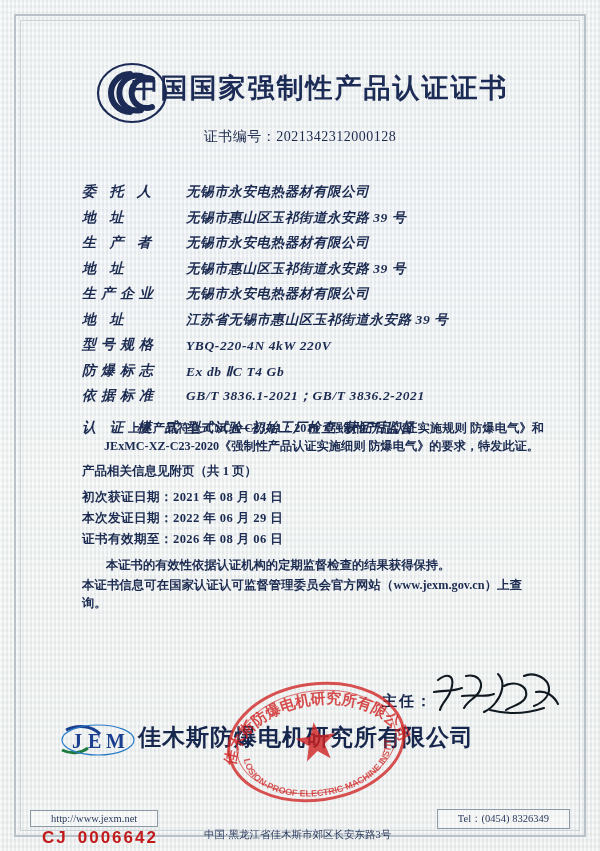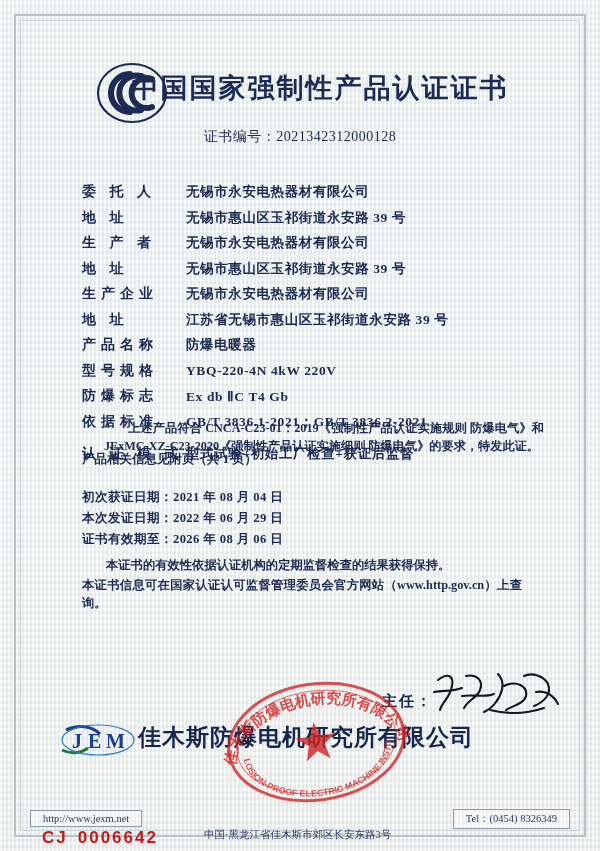--- a/index.html
+++ b/index.html
@@ -57,24 +57,25 @@
     font-size:14px;
     color:#1d2a4d;
     letter-spacing:.5px;
   }
 
   .fields{
     position:absolute;left:82px;top:183px;width:440px;
   }
   .row{
     display:flex;
-    align-items:center;
+    align-items:flex-end;
     margin-bottom:7.5px;
     font-family:"Liberation Serif", serif;
     color:#1b2a50;
+    font-style:italic;
   }
   .row .lbl{
     width:104px;
     font-size:14px;
     font-weight:bold;
     letter-spacing:5px;
     flex:0 0 104px;
     white-space:nowrap;
   }
   .row .val{
@@ -86,21 +87,21 @@
 
   .para{
     position:absolute;
     font-family:"Liberation Serif", serif;
     color:#1b2a50;
     font-size:12.2px;
     line-height:18px;
     text-align:justify;
   }
   .p-conform{left:70px;top:419px;width:440px;text-indent:24px;font-weight:bold;margin-left:34px;}
-  .p-annex{left:82px;top:450px;width:440px;font-weight:bold;font-size:12.5px;}
+  .p-annex{left:82px;top:462px;width:440px;font-weight:bold;font-size:12.5px;}
 
   .dates{position:absolute;left:82px;top:487px;width:440px;}
   .dates .drow{
     font-family:"Liberation Serif", serif;
     font-weight:bold;
     font-size:12.6px;
     color:#1b2a50;
     line-height:21px;
     letter-spacing:.4px;
   }
@@ -139,21 +140,21 @@
     pointer-events:none;
   }
 
   .footer{
     position:absolute;left:30px;right:30px;top:795px;
     display:flex;align-items:center;justify-content:space-between;
     font-family:"Liberation Serif", serif;
     font-size:10.5px;color:#2a3a5e;
   }
   .footer .box{
-    border:1px solid #8e99a8;padding:2px 12px;background:rgba(255,255,255,.35);
+    border:1px solid #8e99a8;padding:2px 20px;background:rgba(255,255,255,.35);
   }
   .footer .mid{flex:1;text-align:center;margin-top:33px;}
 
   .serial{
     position:absolute;left:26px;top:828px;
     font-family:"Liberation Sans", sans-serif;
     font-weight:bold;
     font-size:17px;
     color:#c21a1a;
     letter-spacing:2px;
@@ -204,24 +205,20 @@
       </div>
       <div class="row">
         <span class="lbl">生产企业</span>
         <span class="val">无锡市永安电热器材有限公司</span>
       </div>
       <div class="row">
         <span class="lbl">地    址</span>
         <span class="val">江苏省无锡市惠山区玉祁街道永安路 39 号</span>
       </div>
       <div class="row">
-        <span class="lbl">产品名称</span>
-        <span class="val">防爆电暖器</span>
-      </div>
-      <div class="row">
         <span class="lbl">型号规格</span>
         <span class="val">YBQ-220-4N    4kW   220V</span>
       </div>
       <div class="row">
         <span class="lbl">防爆标志</span>
         <span class="val">Ex db ⅡC T4 Gb</span>
       </div>
       <div class="row">
         <span class="lbl">依据标准</span>
         <span class="val">GB/T 3836.1-2021；GB/T 3836.2-2021</span>
@@ -241,21 +238,21 @@
       </div>
       <div class="drow">
         <span>本次发证日期：</span><span>2022 年 06 月 29 日</span>
       </div>
       <div class="drow">
         <span>证书有效期至：</span><span>2026 年 08 月 06 日</span>
       </div>
     </div>
 
     <div class="para p-valid">本证书的有效性依据认证机构的定期监督检查的结果获得保持。</div>
-    <div class="para p-query">本证书信息可在国家认证认可监督管理委员会官方网站（www.http.gov.cn）上查询。</div>
+    <div class="para p-query">本证书信息可在国家认证认可监督管理委员会官方网站（www.jexm.gov.cn）上查询。</div>
 
     <div class="director">主任：</div>
     <div class="signature">
       <svg width="130" height="54" viewBox="0 0 130 54">
         <g fill="none" stroke="#101820" stroke-width="2.1" stroke-linecap="round">
           <path d="M6,14 C16,6 22,10 20,20 C18,32 10,36 8,44"></path>
           <path d="M2,26 C12,24 20,26 30,22"></path>
           <path d="M34,10 C44,8 52,14 48,24 C45,32 36,34 32,42"></path>
           <path d="M30,30 C42,28 52,32 62,28"></path>
           <path d="M66,8 C74,16 70,28 64,36 C60,42 56,44 52,46"></path>

